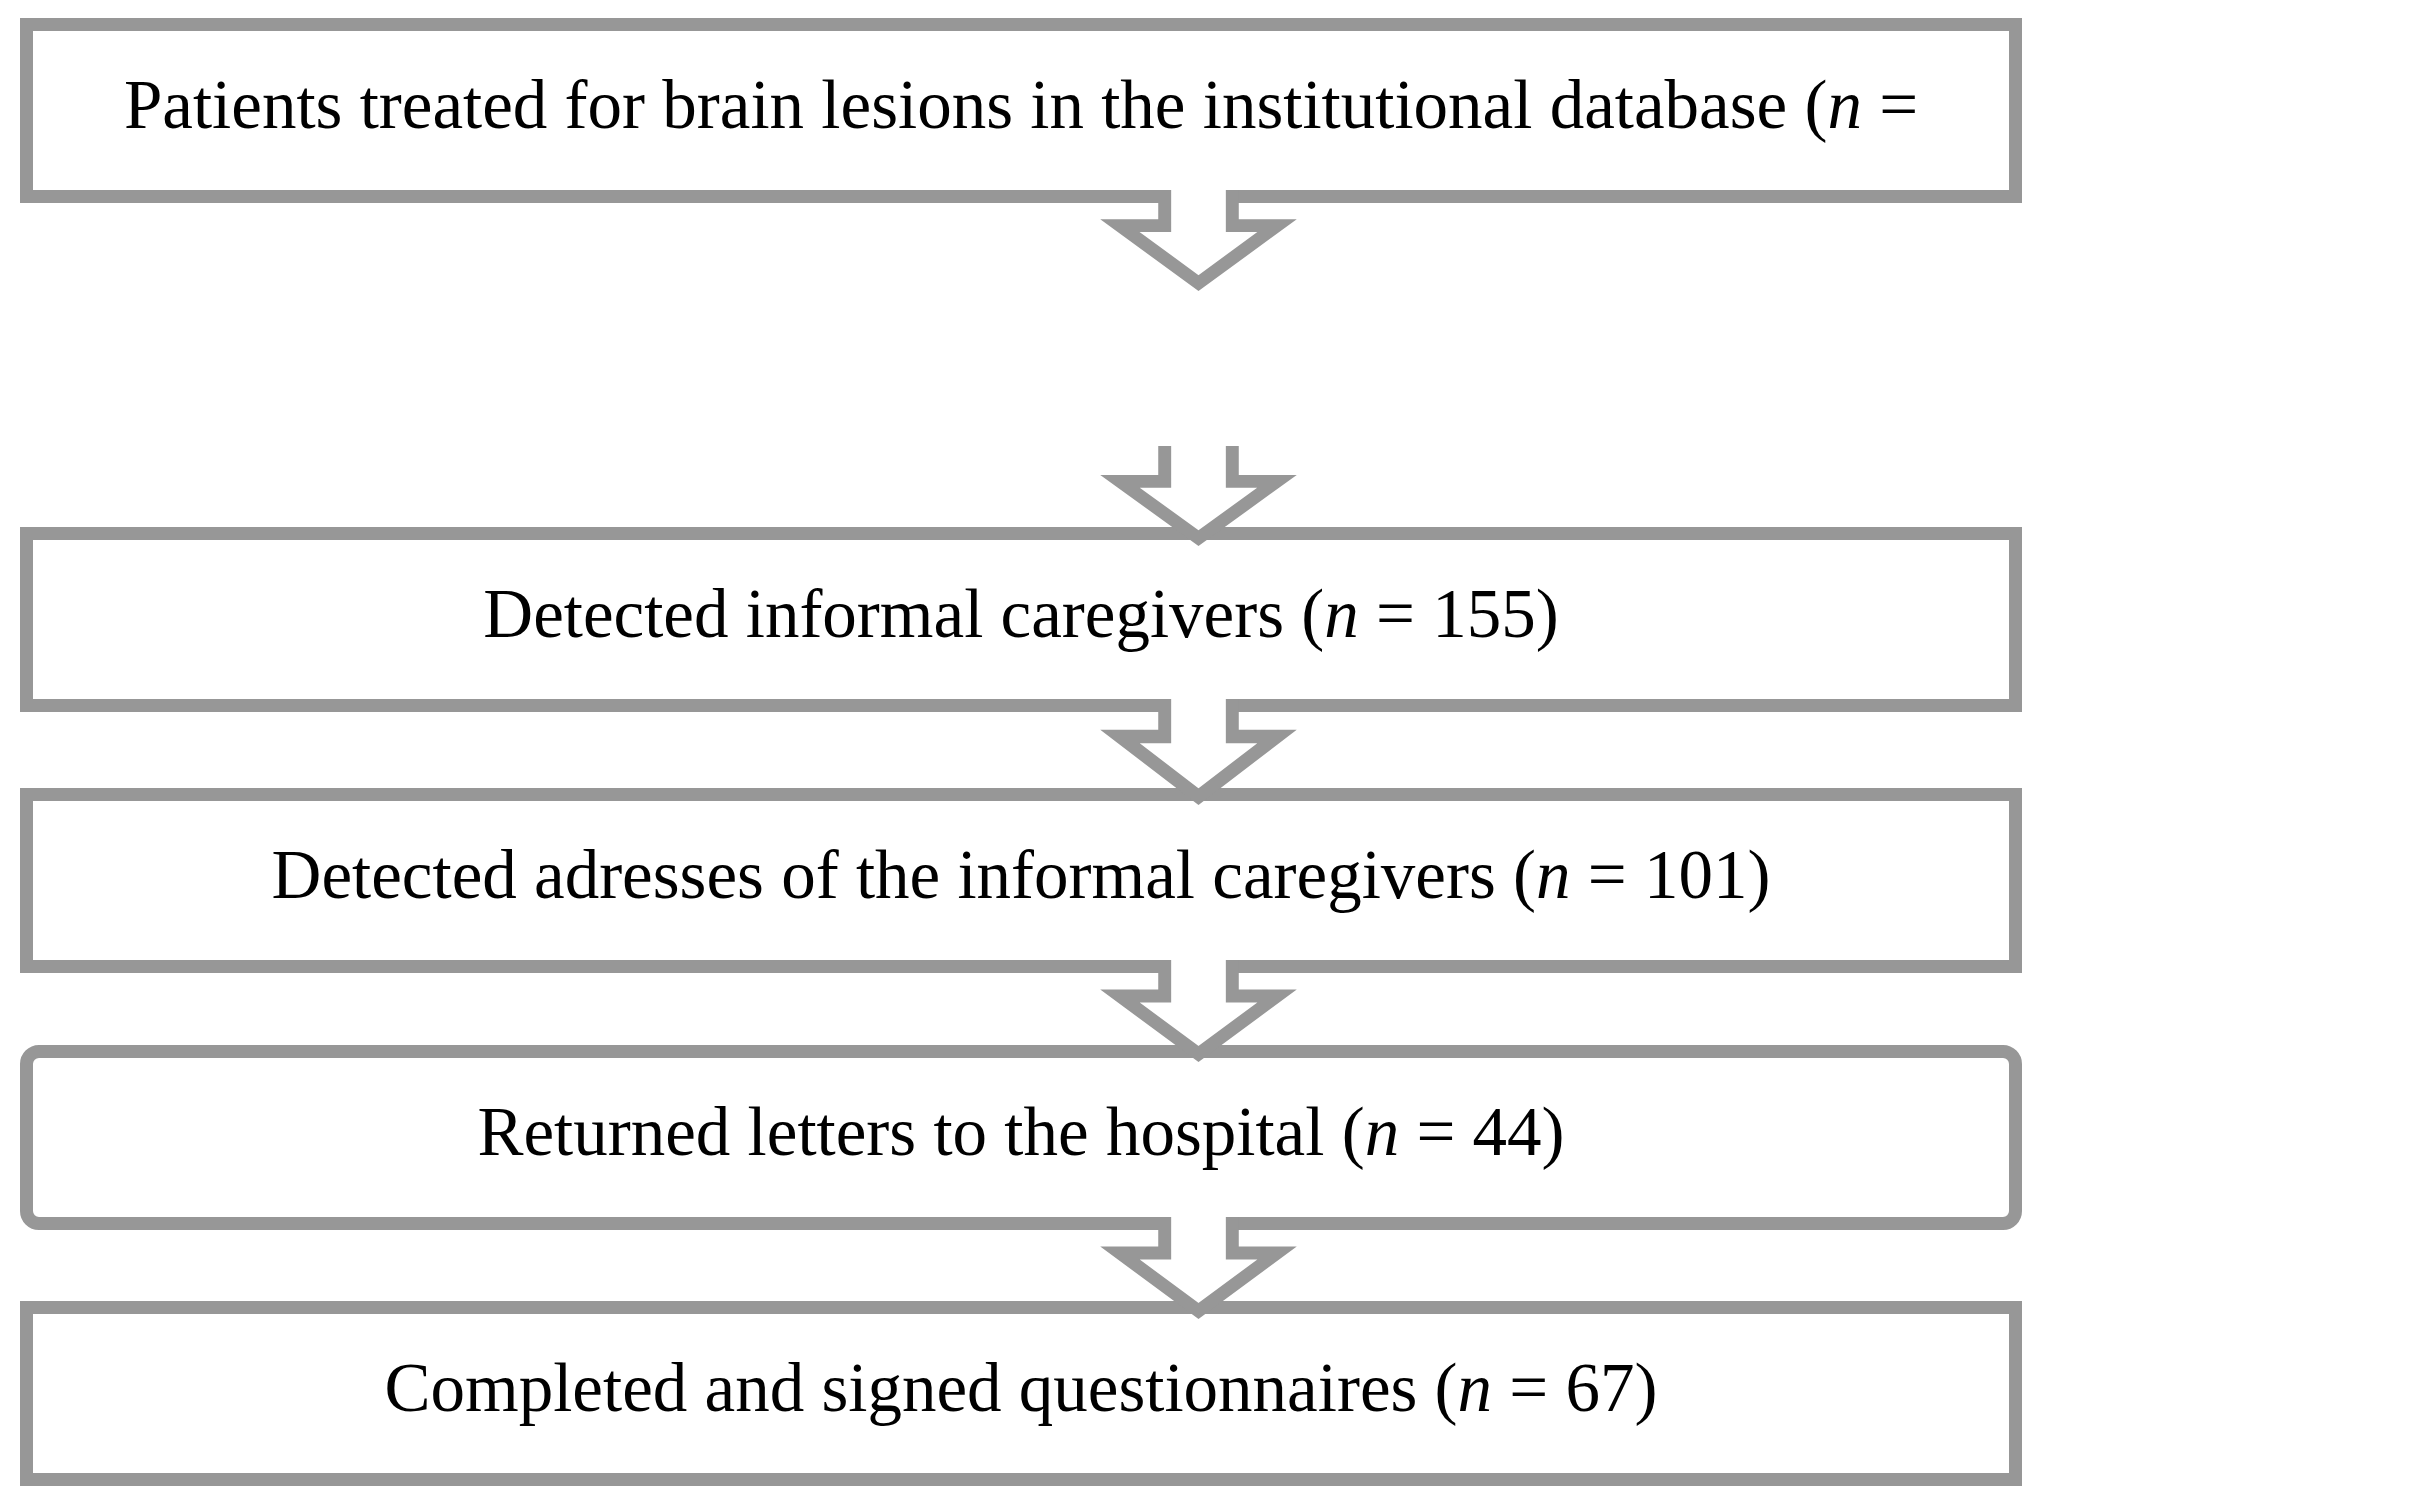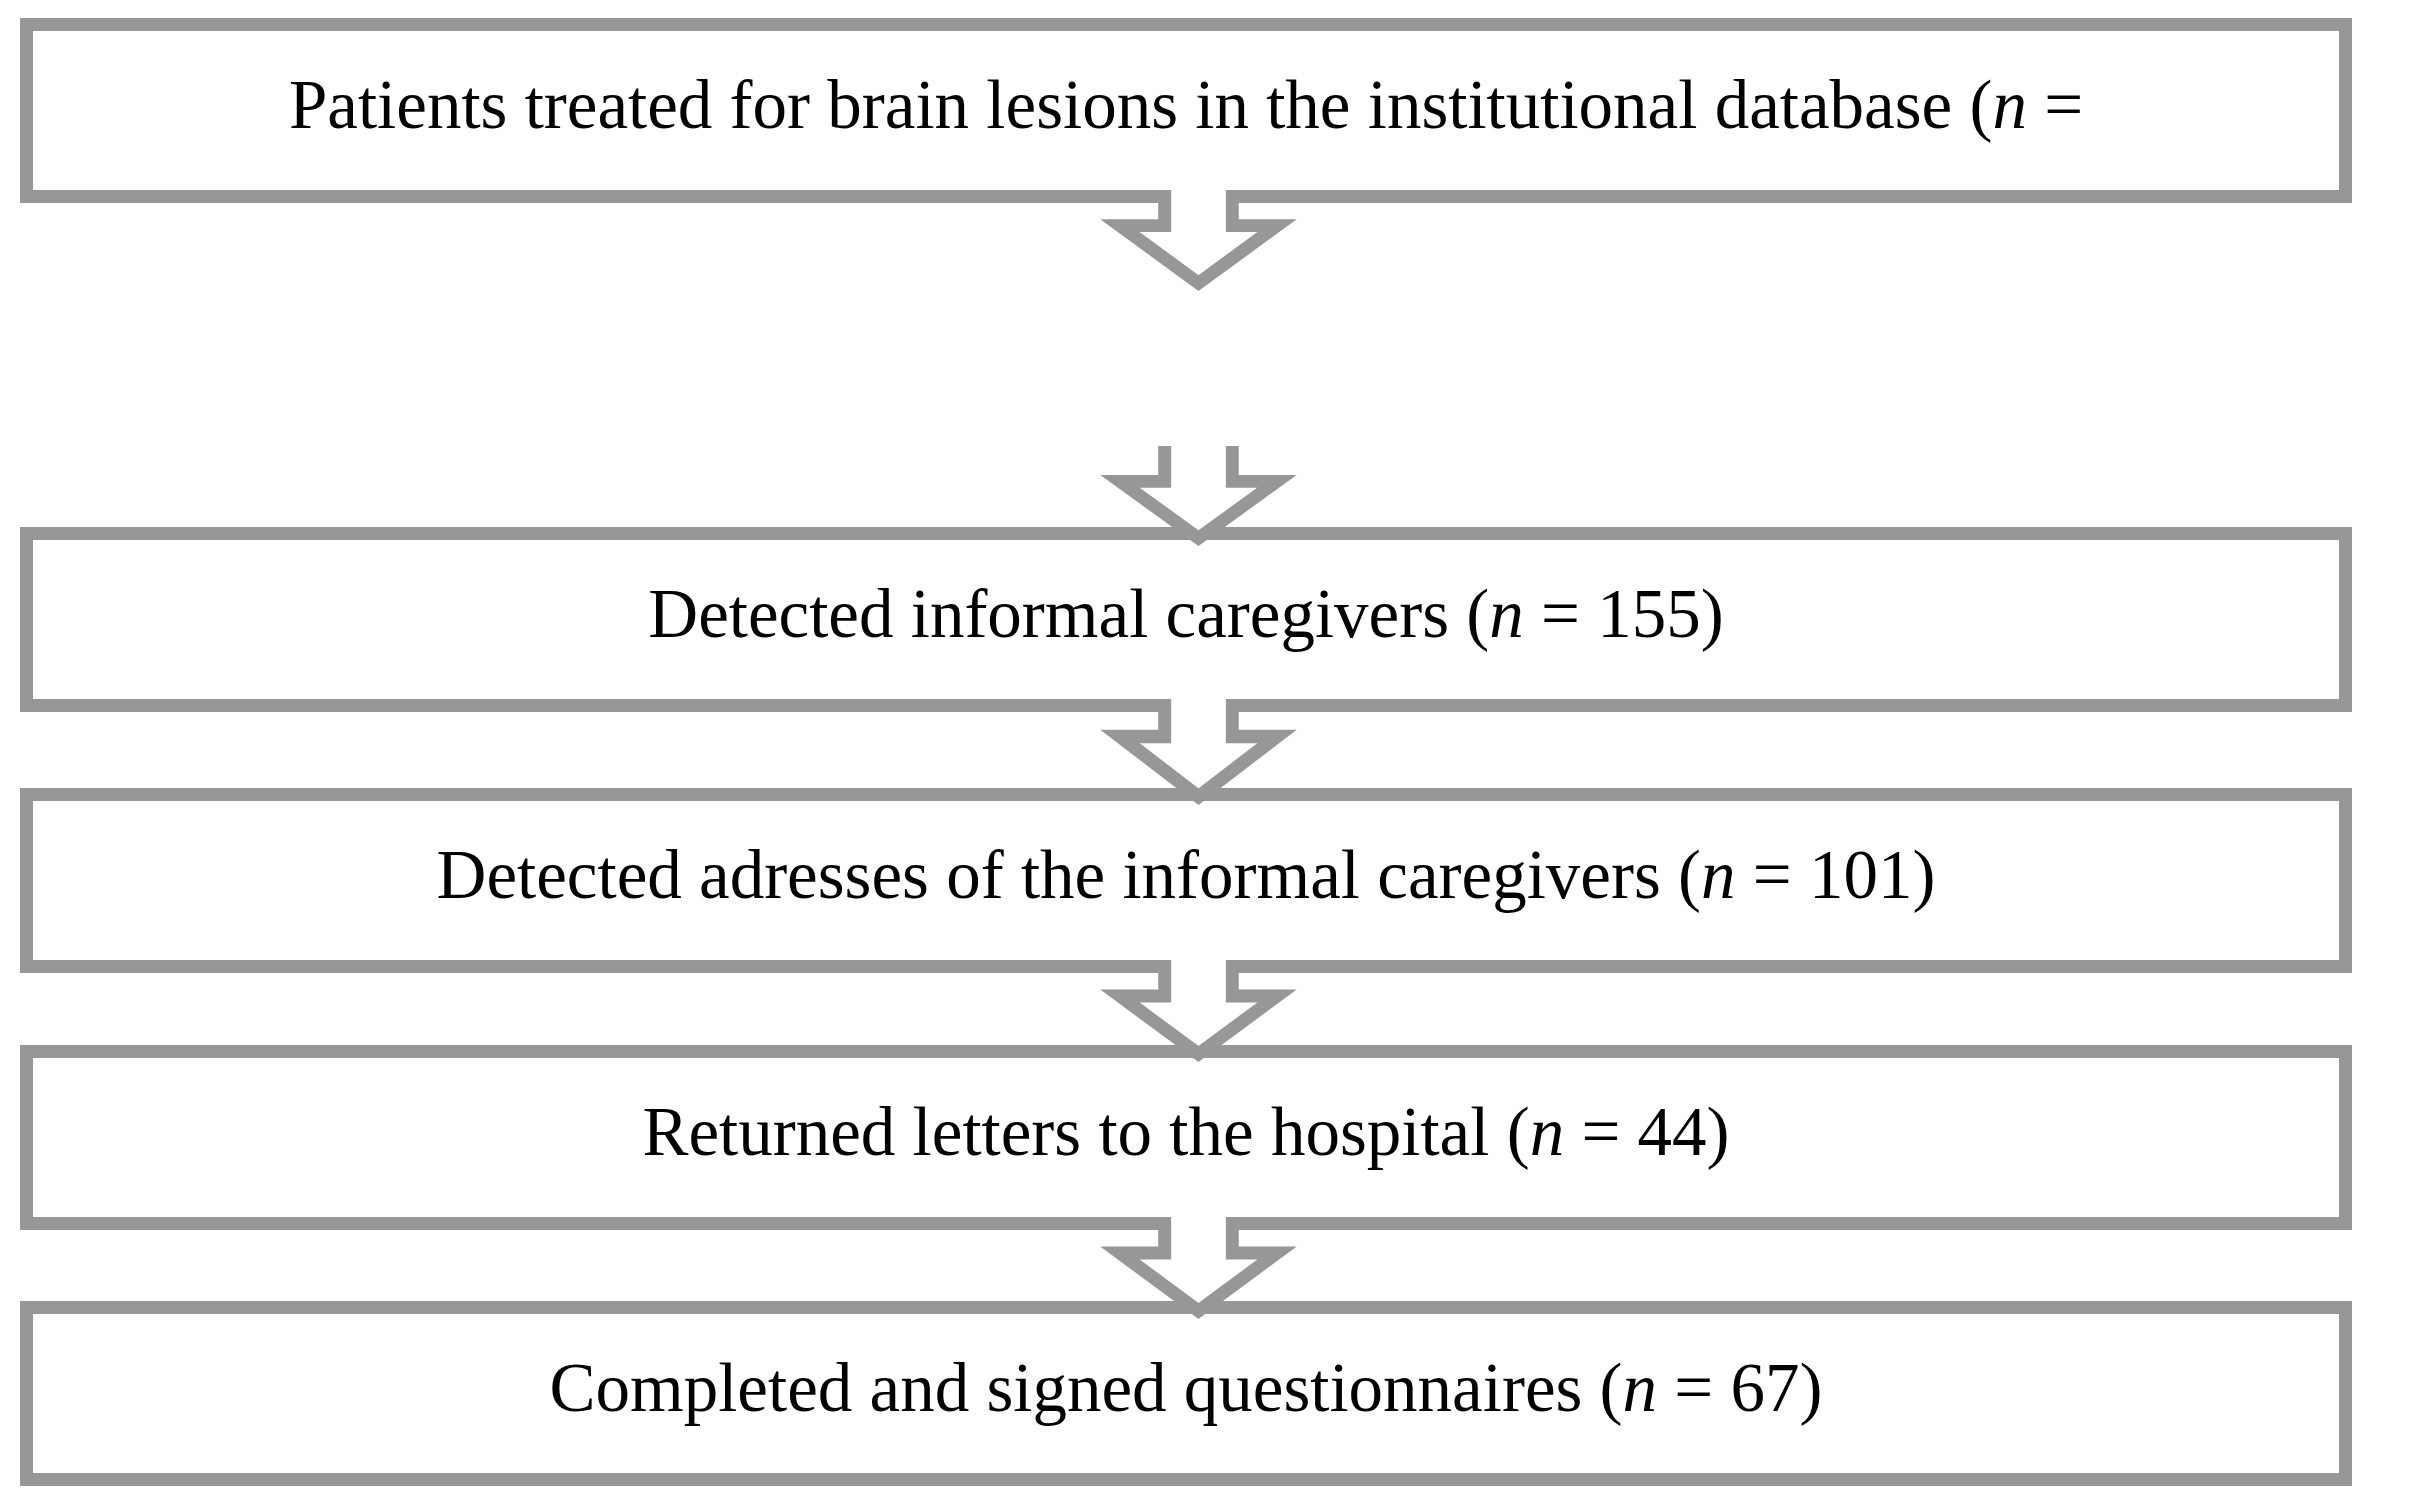--- a/index.html
+++ b/index.html
@@ -12,21 +12,21 @@
     width: 2410px;
     height: 1510px;
     background: #ffffff;
     font-family: "Liberation Serif", "DejaVu Serif", serif;
     color: #000000;
     overflow: hidden;
   }
   .box {
     position: absolute;
     left: 20px;
-    width: 2332px;
+    width: 2002px;
     height: 185px;
     box-sizing: border-box;
     border: 13px solid #979797;
     background: #ffffff;
     display: flex;
     align-items: center;
     justify-content: center;
     padding: 14px 14px 26px 14px;
     text-align: center;
   }
@@ -38,21 +38,21 @@
   .var {
     font-style: italic;
   }
   .line2 {
     
   }
   #b1 { top: 18px; }
   #b2 { top: 274px; }
   #b3 { top: 527px; }
   #b4 { top: 788px; text-align: center; }
-  #b5 { top: 1045px; }
+  #b5 { top: 1045px; border-radius: 19px; }
   #b6 { top: 1301px; }
 
   .arrow {
     position: absolute;
     left: 1114px;
     width: 169px;
     overflow: visible;
     display: block;
   }
   #a1 { top: 190px;  height: 101px; }

